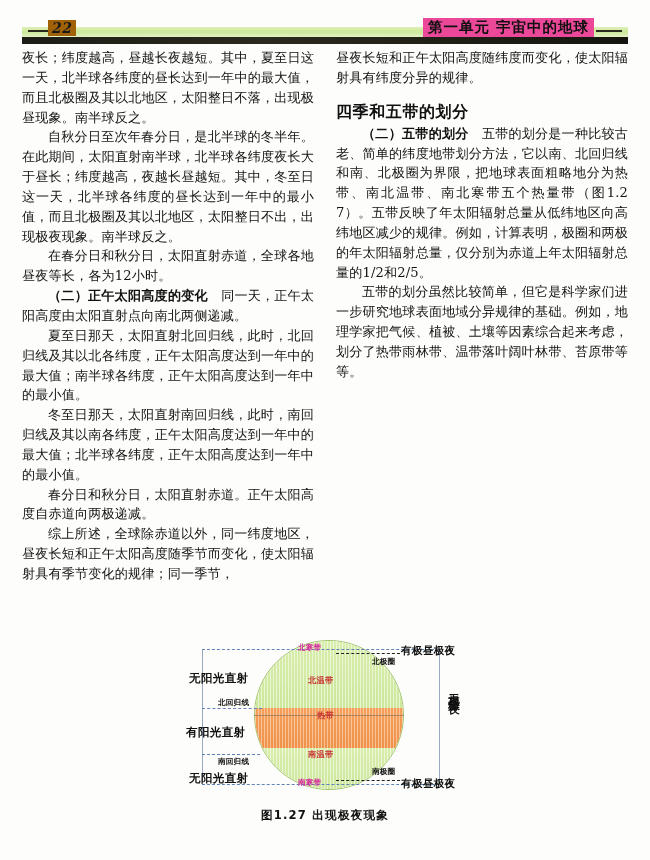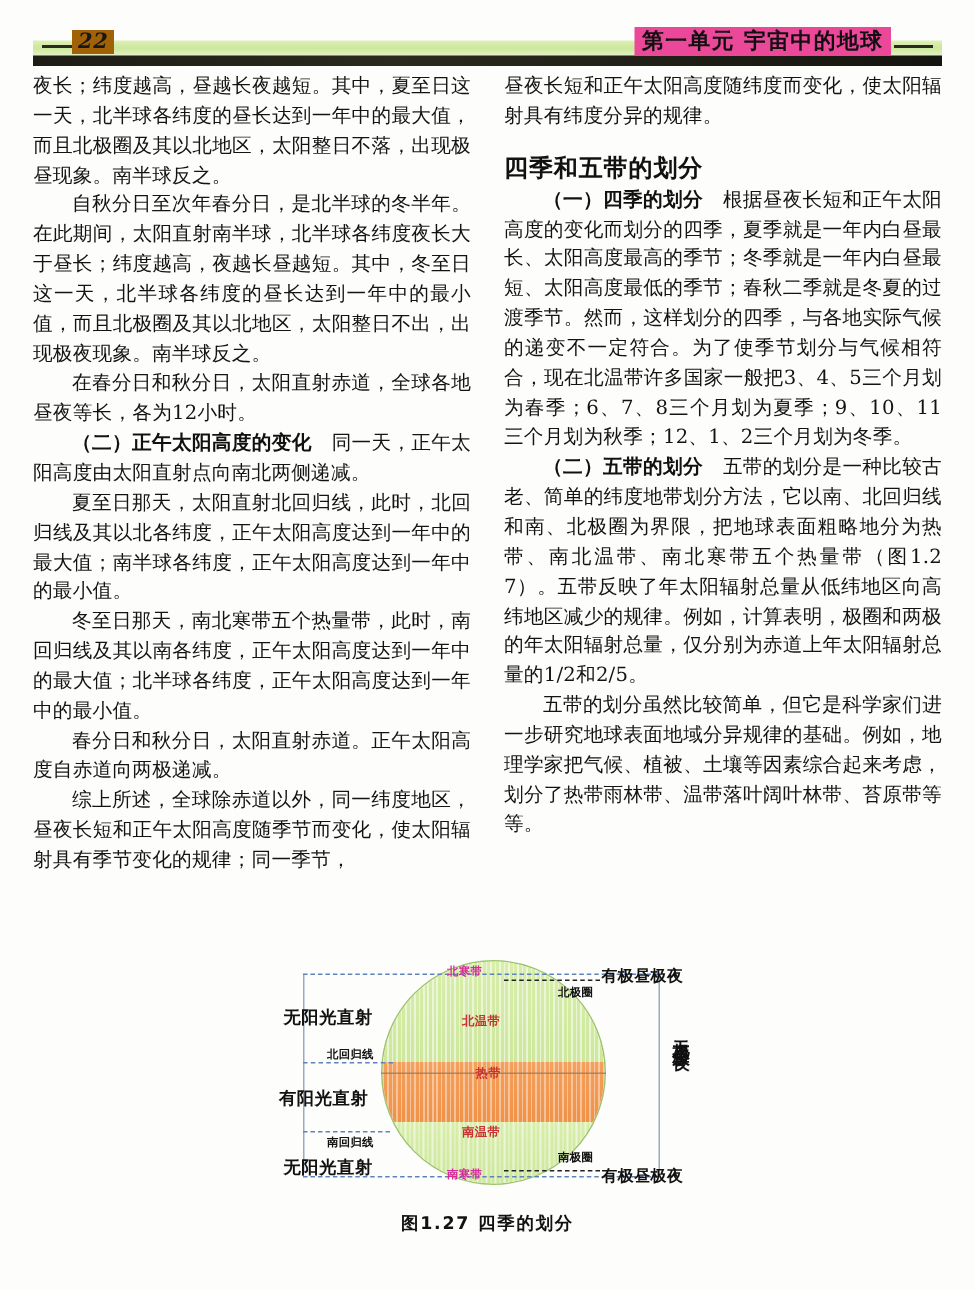--- a/index.html
+++ b/index.html
@@ -249,29 +249,28 @@
   </div>
 
   <div class="columns">
 
     <div class="col">
       <p class="para">夜长；纬度越高，昼越长夜越短。其中，夏至日这一天，北半球各纬度的昼长达到一年中的最大值，而且北极圈及其以北地区，太阳整日不落，出现极昼现象。南半球反之。</p>
       <p class="para indent">自秋分日至次年春分日，是北半球的冬半年。在此期间，太阳直射南半球，北半球各纬度夜长大于昼长；纬度越高，夜越长昼越短。其中，冬至日这一天，北半球各纬度的昼长达到一年中的最小值，而且北极圈及其以北地区，太阳整日不出，出现极夜现象。南半球反之。</p>
       <p class="para indent">在春分日和秋分日，太阳直射赤道，全球各地昼夜等长，各为12小时。</p>
       <p class="para indent"><span class="sub-head">（二）正午太阳高度的变化</span>　<span>同一天，正午太阳高度由太阳直射点向南北两侧递减。</span></p>
       <p class="para indent">夏至日那天，太阳直射北回归线，此时，北回归线及其以北各纬度，正午太阳高度达到一年中的最大值；南半球各纬度，正午太阳高度达到一年中的最小值。</p>
-      <p class="para indent">冬至日那天，南北寒带五个热量带，此时，南回归线及其以南各纬度，正午太阳高度达到一年中的最大值；北半球各纬度，正午太阳高度达到一年中的最小值。</p>
+      <p class="para indent">冬至日那天，太阳直射南回归线，此时，南回归线及其以南各纬度，正午太阳高度达到一年中的最大值；北半球各纬度，正午太阳高度达到一年中的最小值。</p>
       <p class="para indent">春分日和秋分日，太阳直射赤道。正午太阳高度自赤道向两极递减。</p>
       <p class="para indent">综上所述，全球除赤道以外，同一纬度地区，昼夜长短和正午太阳高度随季节而变化，使太阳辐射具有季节变化的规律；同一季节，</p>
     </div>
 
     <div class="col">
       <p class="para">昼夜长短和正午太阳高度随纬度而变化，使太阳辐射具有纬度分异的规律。</p>
       <h2 class="section-head">四季和五带的划分</h2>
-      <p class="para indent"><span class="sub-head">（一）四季的划分</span>　<span>根据昼夜长短和正午太阳高度的变化而划分的四季，夏季就是一年内白昼最长、太阳高度最高的季节；冬季就是一年内白昼最短、太阳高度最低的季节；春秋二季就是冬夏的过渡季节。然而，这样划分的四季，与各地实际气候的递变不一定符合。为了使季节划分与气候相符合，现在北温带许多国家一般把3、4、5三个月划为春季；6、7、8三个月划为夏季；9、10、11三个月划为秋季；12、1、2三个月划为冬季。</span></p>
       <p class="para indent"><span class="sub-head">（二）五带的划分</span>　<span>五带的划分是一种比较古老、简单的纬度地带划分方法，它以南、北回归线和南、北极圈为界限，把地球表面粗略地分为热带、南北温带、南北寒带五个热量带（图1.27）。五带反映了年太阳辐射总量从低纬地区向高纬地区减少的规律。例如，计算表明，极圈和两极的年太阳辐射总量，仅分别为赤道上年太阳辐射总量的1/2和2/5。</span></p>
       <p class="para indent">五带的划分虽然比较简单，但它是科学家们进一步研究地球表面地域分异规律的基础。例如，地理学家把气候、植被、土壤等因素综合起来考虑，划分了热带雨林带、温带落叶阔叶林带、苔原带等等。</p>
     </div>
 
   </div>
 
   <div id="figure">
     <div class="fig-stage">
 
       <div class="v-rule" style="left:16px; top:18px; height:132px;"></div>
@@ -305,16 +304,16 @@
       <div class="flabel big" style="left:3px; top:39px;">无阳光直射</div>
       <div class="flabel big" style="left:0px; top:93px;">有阳光直射</div>
       <div class="flabel big" style="left:3px; top:139px;">无阳光直射</div>
 
       <div class="flabel big" style="left:215px; top:12px; font-size:10.5px;">有极昼极夜</div>
       <div class="flabel big" style="left:215px; top:145px; font-size:10.5px;">有极昼极夜</div>
       <div class="flabel vertical" style="left:262px; top:52px;">无极昼极夜</div>
 
     </div>
 
-    <div class="fig-caption">图1.27   四季的划分</div>
+    <div class="fig-caption">图1.27   出现极夜现象</div>
   </div>
 
 </div>
 
 </body></html>

